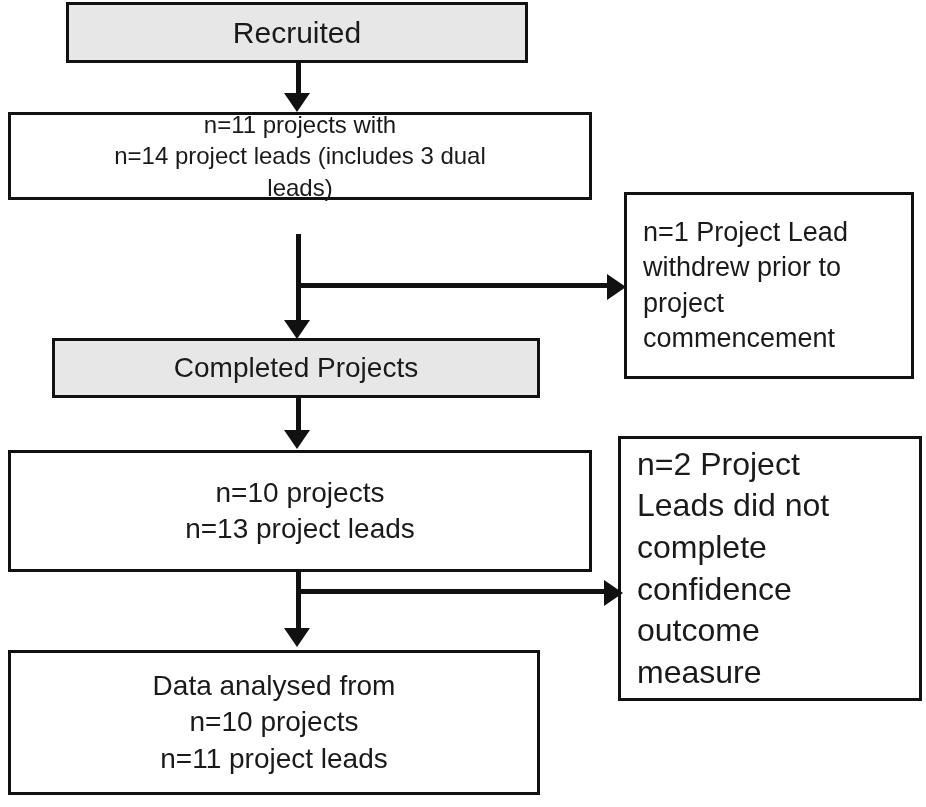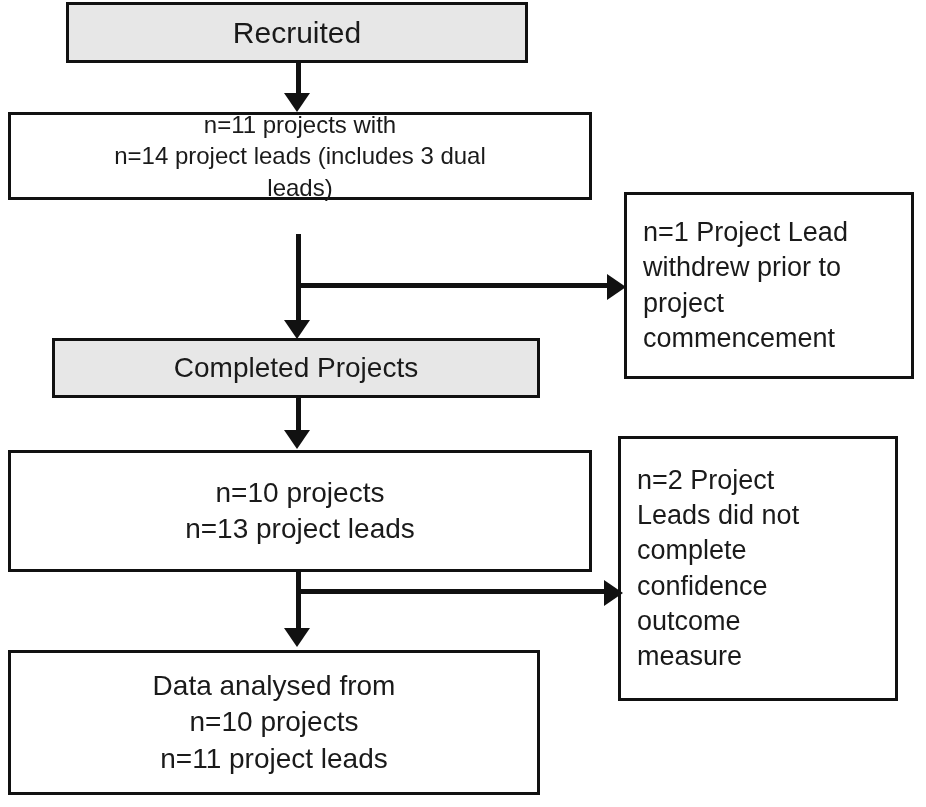--- a/index.html
+++ b/index.html
@@ -76,22 +76,22 @@
     padding: 0 16px 0 16px;
     text-align: left;
   }
   #node-exclusion-1 {
     left: 624px; top: 192px;
     width: 290px; height: 187px;
     font-size: 27px;
   }
   #node-exclusion-2 {
     left: 618px; top: 436px;
-    width: 280px; height: 265px;
-    font-size: 27px;
+    width: 304px; height: 265px;
+    font-size: 32px;
   }
   
   .conn {
     position: absolute;
     background: #111111;
   }
   .conn-v { width: 5px; }
   .conn-h { height: 5px; }
   .arrowhead-down {
     position: absolute;

